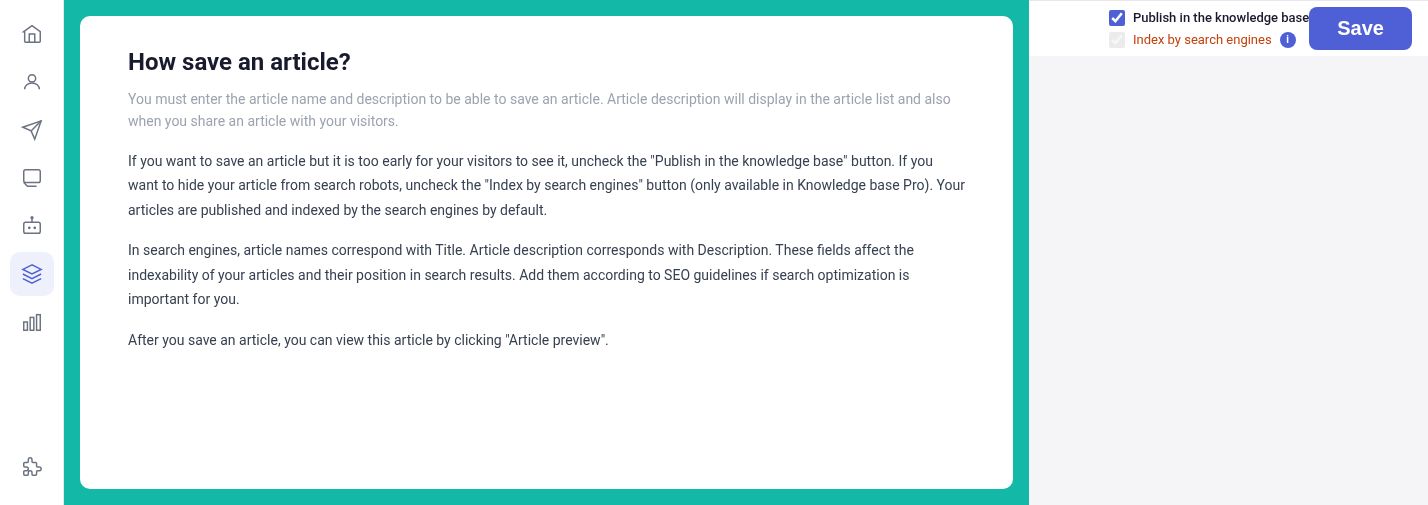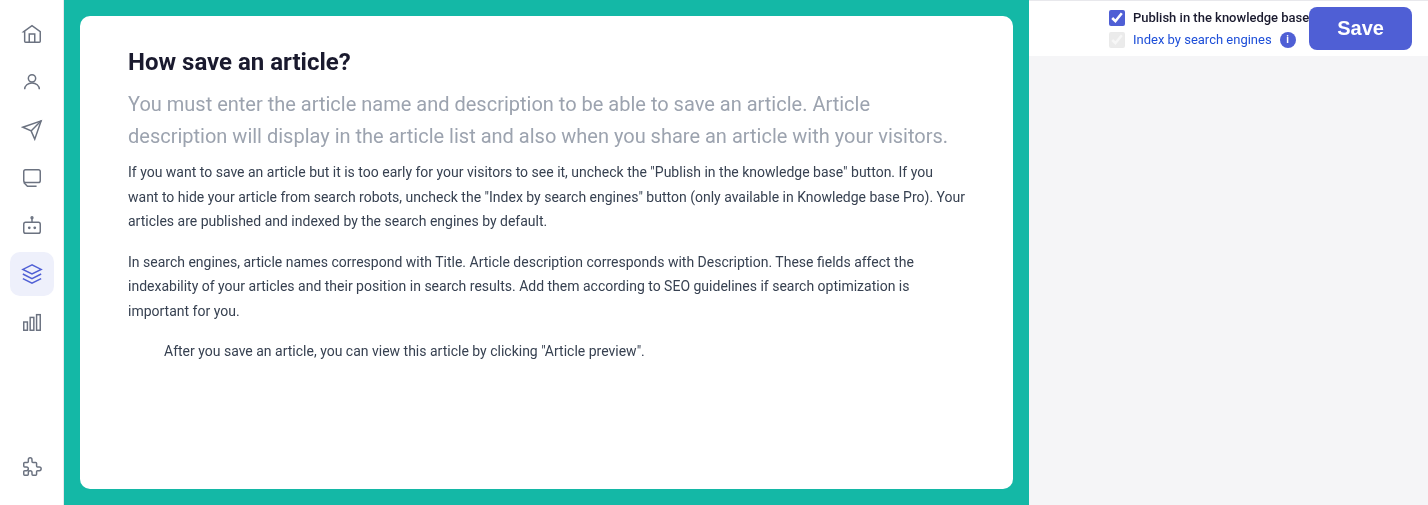--- a/index.html
+++ b/index.html
@@ -71,36 +71,35 @@
       flex: 1;
       overflow-y: auto;
     }
     .article-title {
       font-size: 24px;
       font-weight: 700;
       color: #1a1a2e;
       margin-bottom: 12px;
     }
     .article-subtitle {
-      font-size: 20px;
+      font-size: 14px;
       color: #9ca3af;
       line-height: 1.6;
-      margin-bottom: 8px;
+      margin-bottom: 16px;
     }
     .article-body {
       font-size: 14px;
       color: #374151;
       line-height: 1.75;
     }
     .article-body p {
       margin-bottom: 16px;
     }
     .article-body p:last-child {
       margin-bottom: 0;
-      margin-left: 36px;
     }
 
     
     .footer-bar {
       height: 56px;
       background: #fff;
       border-top: 1px solid #e8e8ec;
       display: flex;
       align-items: center;
       justify-content: flex-end;
@@ -122,21 +121,21 @@
       width: 16px;
       height: 16px;
       accent-color: #4f5fd5;
       cursor: pointer;
     }
     .checkbox-label-active {
       color: #1a1a2e;
       font-weight: 500;
     }
     .checkbox-label-muted {
-      color: #1d4ed8;
+      color: #c2410c;
     }
     .info-icon {
       width: 16px;
       height: 16px;
       background: #4f5fd5;
       border-radius: 50%;
       display: inline-flex;
       align-items: center;
       justify-content: center;
       color: #fff;

